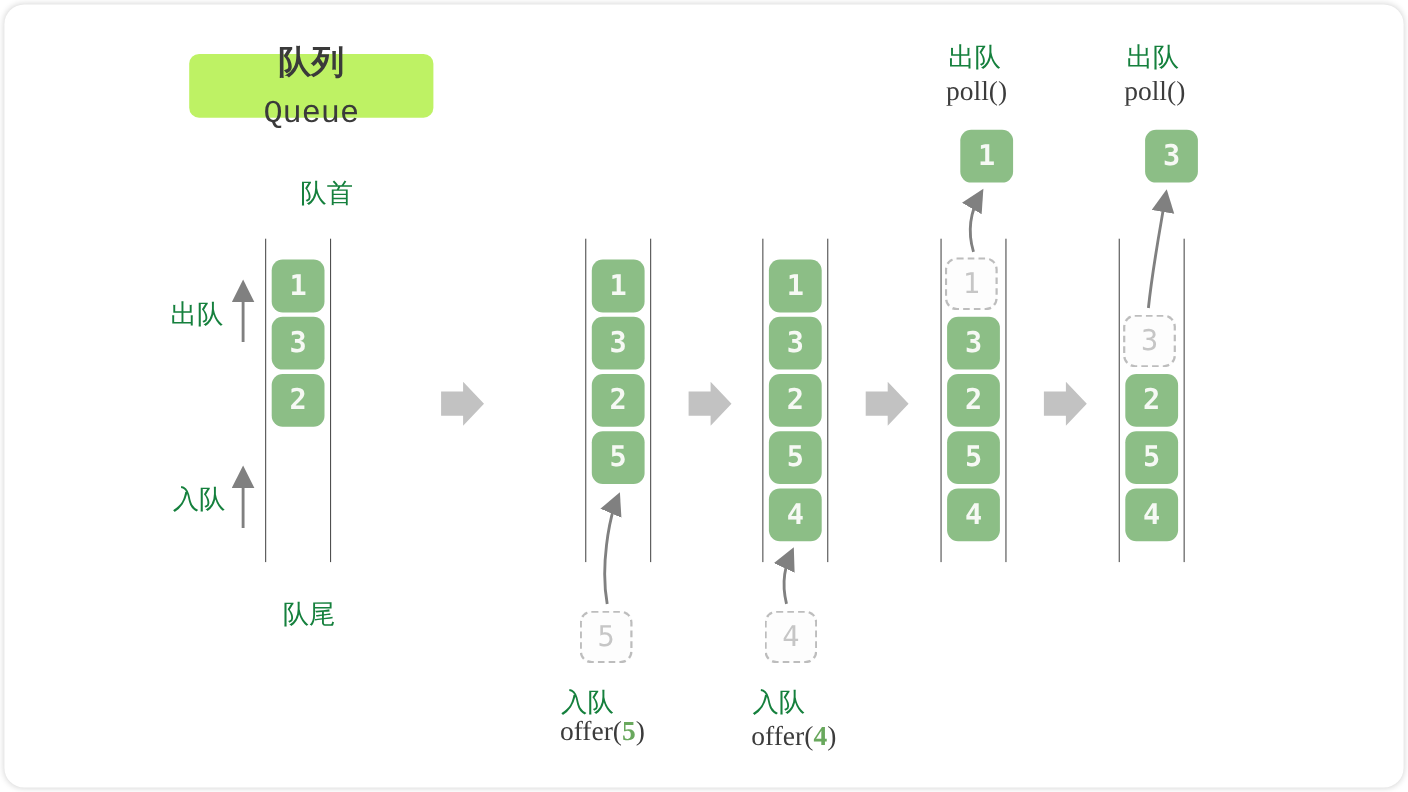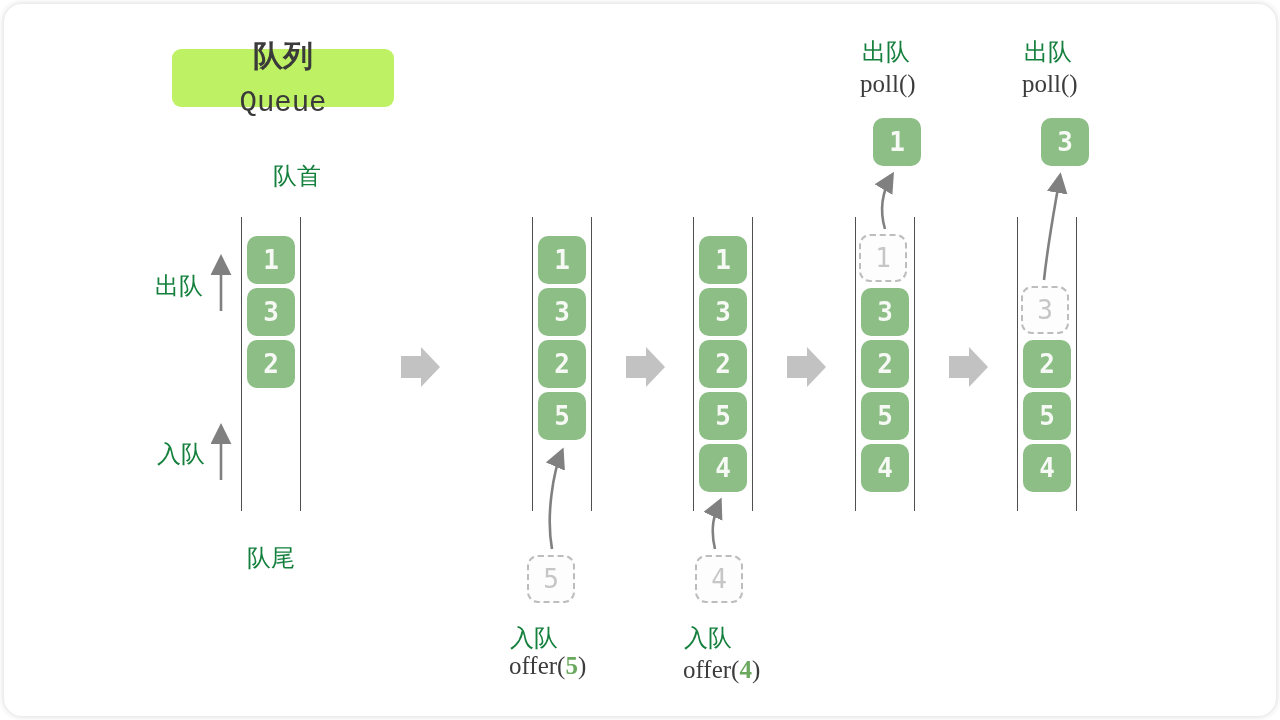--- a/index.html
+++ b/index.html
@@ -55,21 +55,21 @@
 <body>
 
 <div id="card">
 
   <div id="title-badge" class="abs">
     <span class="zh">队列</span>
     <span class="en">Queue</span>
   </div>
 
   <div class="abs cn-label" style="left:245px;top:156px;margin-left:24px;">队首</div>
-  <div class="abs cn-label" style="left:243px;top:538px;">队尾</div>
+  <div class="abs cn-label" style="left:253px;top:538px;">队尾</div>
 
   <div class="abs cn-label" style="left:151px;top:266px;">出队</div>
   <div class="abs cn-label" style="left:153px;top:434px;">入队</div>
 
   <div class="abs queue-col" style="left:237px;"></div>
   <div class="abs qbox" style="left:243px;top:232px;">1</div>
   <div class="abs qbox" style="left:243px;top:284px;">3</div>
   <div class="abs qbox" style="left:243px;top:336px;">2</div>
 
   <div class="abs queue-col" style="left:528px;"></div>

